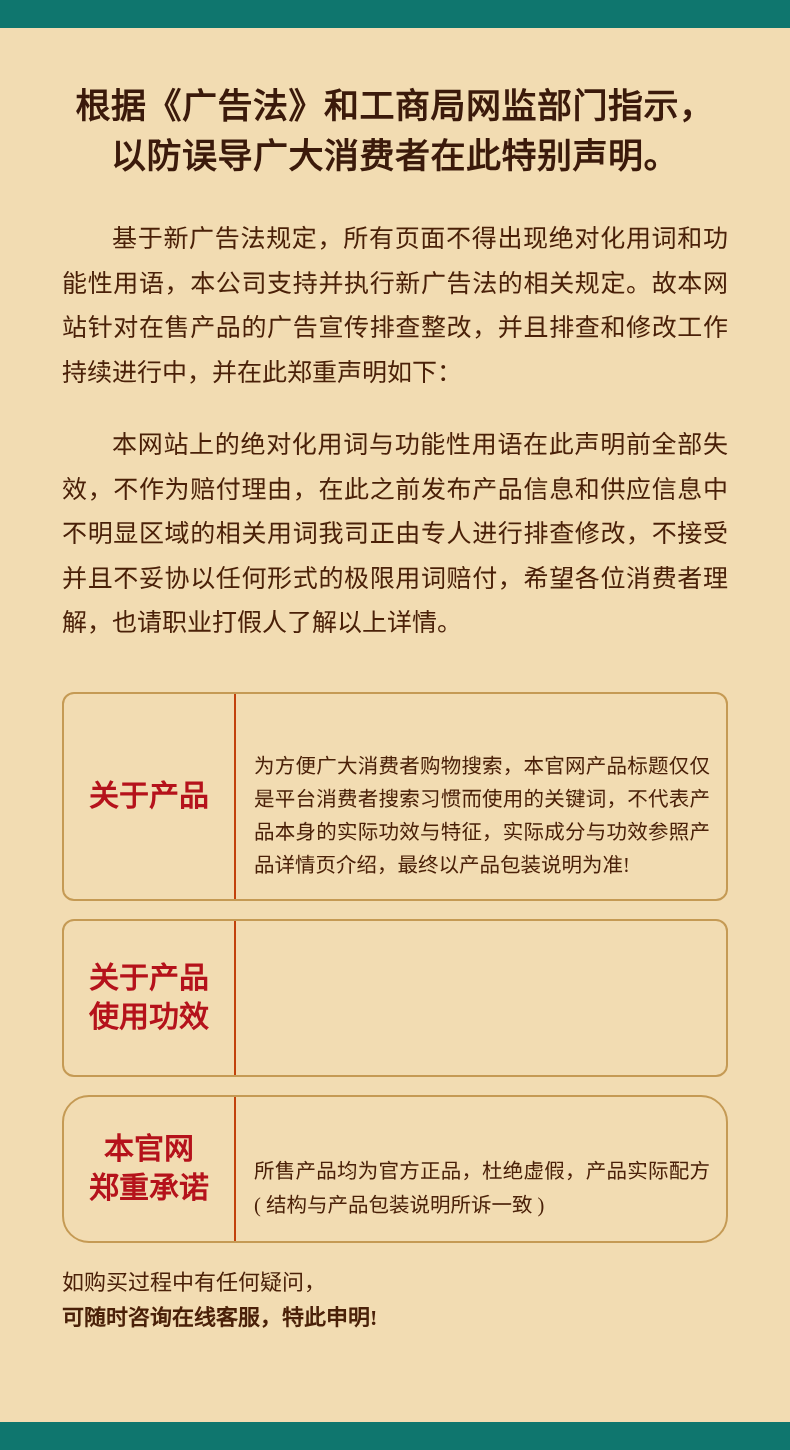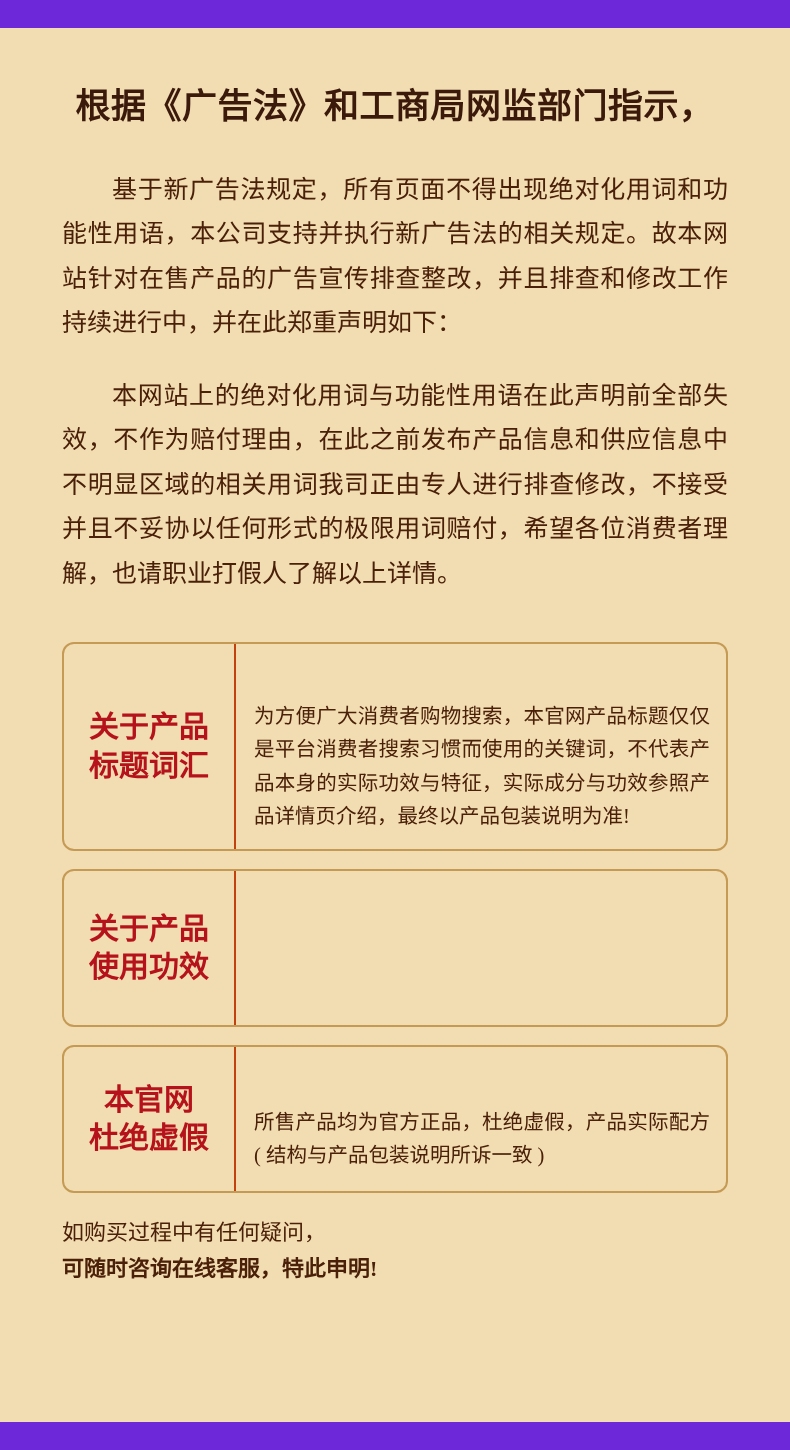--- a/index.html
+++ b/index.html
@@ -10,21 +10,21 @@
     width: 790px;
     height: 1450px;
     background: #c1141a;
     font-family: "Liberation Serif", "DejaVu Serif", serif;
     overflow: hidden;
   }
   .page {
     position: relative;
     width: 790px;
     height: 1450px;
-    background: #6d28d9;
+    background: #0f766e;
     box-sizing: border-box;
   }
   .inner {
     position: absolute;
     top: 28px;
     left: 0;
     width: 790px;
     height: 1394px;
     background: #f2dcb2;
     box-sizing: border-box;
@@ -90,65 +90,65 @@
     padding: 24px 16px 16px 18px;
     text-align: justify;
     text-justify: inter-ideograph;
     display: flex;
     align-items: center;
     box-sizing: border-box;
     margin-top: 32px;
   }
   .card-1 { min-height: 206px; }
   .card-2 { min-height: 158px; }
-  .card-3 { min-height: 148px; }
+  .card-3 { min-height: 148px; border-radius: 27px; }
 
   .footer {
     margin-top: 22px;
     text-align: left;
     color: #4a2008;
     font-size: 22px;
     line-height: 1.62;
   }
   .footer .f2 { display: block; font-weight: bold; }
 </style>
 </head>
 <body>
 
 <div class="page">
   <div class="inner">
 
     <h1 class="headline">
       <span class="l1">根据《广告法》和工商局网监部门指示，</span>
+      <span class="l2">以防误导广大消费者在此特别声明。</span>
     </h1>
 
     <p class="body-para para-1">基于新广告法规定，所有页面不得出现绝对化用词和功能性用语，本公司支持并执行新广告法的相关规定。故本网站针对在售产品的广告宣传排查整改，并且排查和修改工作持续进行中，并在此郑重声明如下：</p>
     <p class="body-para para-2">本网站上的绝对化用词与功能性用语在此声明前全部失效，不作为赔付理由，在此之前发布产品信息和供应信息中不明显区域的相关用词我司正由专人进行排查修改，不接受并且不妥协以任何形式的极限用词赔付，希望各位消费者理解，也请职业打假人了解以上详情。</p>
 
     <div class="cards">
 
       <div class="card card-1">
         <div class="card-title">
           <span>关于产品</span>
-          <span>标题词汇</span>
         </div>
         <div class="card-body">为方便广大消费者购物搜索，本官网产品标题仅仅是平台消费者搜索习惯而使用的关键词，不代表产品本身的实际功效与特征，实际成分与功效参照产品详情页介绍，最终以产品包装说明为准!</div>
       </div>
 
       <div class="card card-2">
         <div class="card-title">
           <span>关于产品</span>
           <span>使用功效</span>
         </div>
       </div>
 
       <div class="card card-3">
         <div class="card-title">
           <span>本官网</span>
-          <span>杜绝虚假</span>
+          <span>郑重承诺</span>
         </div>
         <div class="card-body">所售产品均为官方正品，杜绝虚假，产品实际配方( 结构与产品包装说明所诉一致 )</div>
       </div>
 
     </div>
 
     <div class="footer">
       <span class="f1">如购买过程中有任何疑问，</span>
       <span class="f2">可随时咨询在线客服，特此申明!</span>
     </div>

